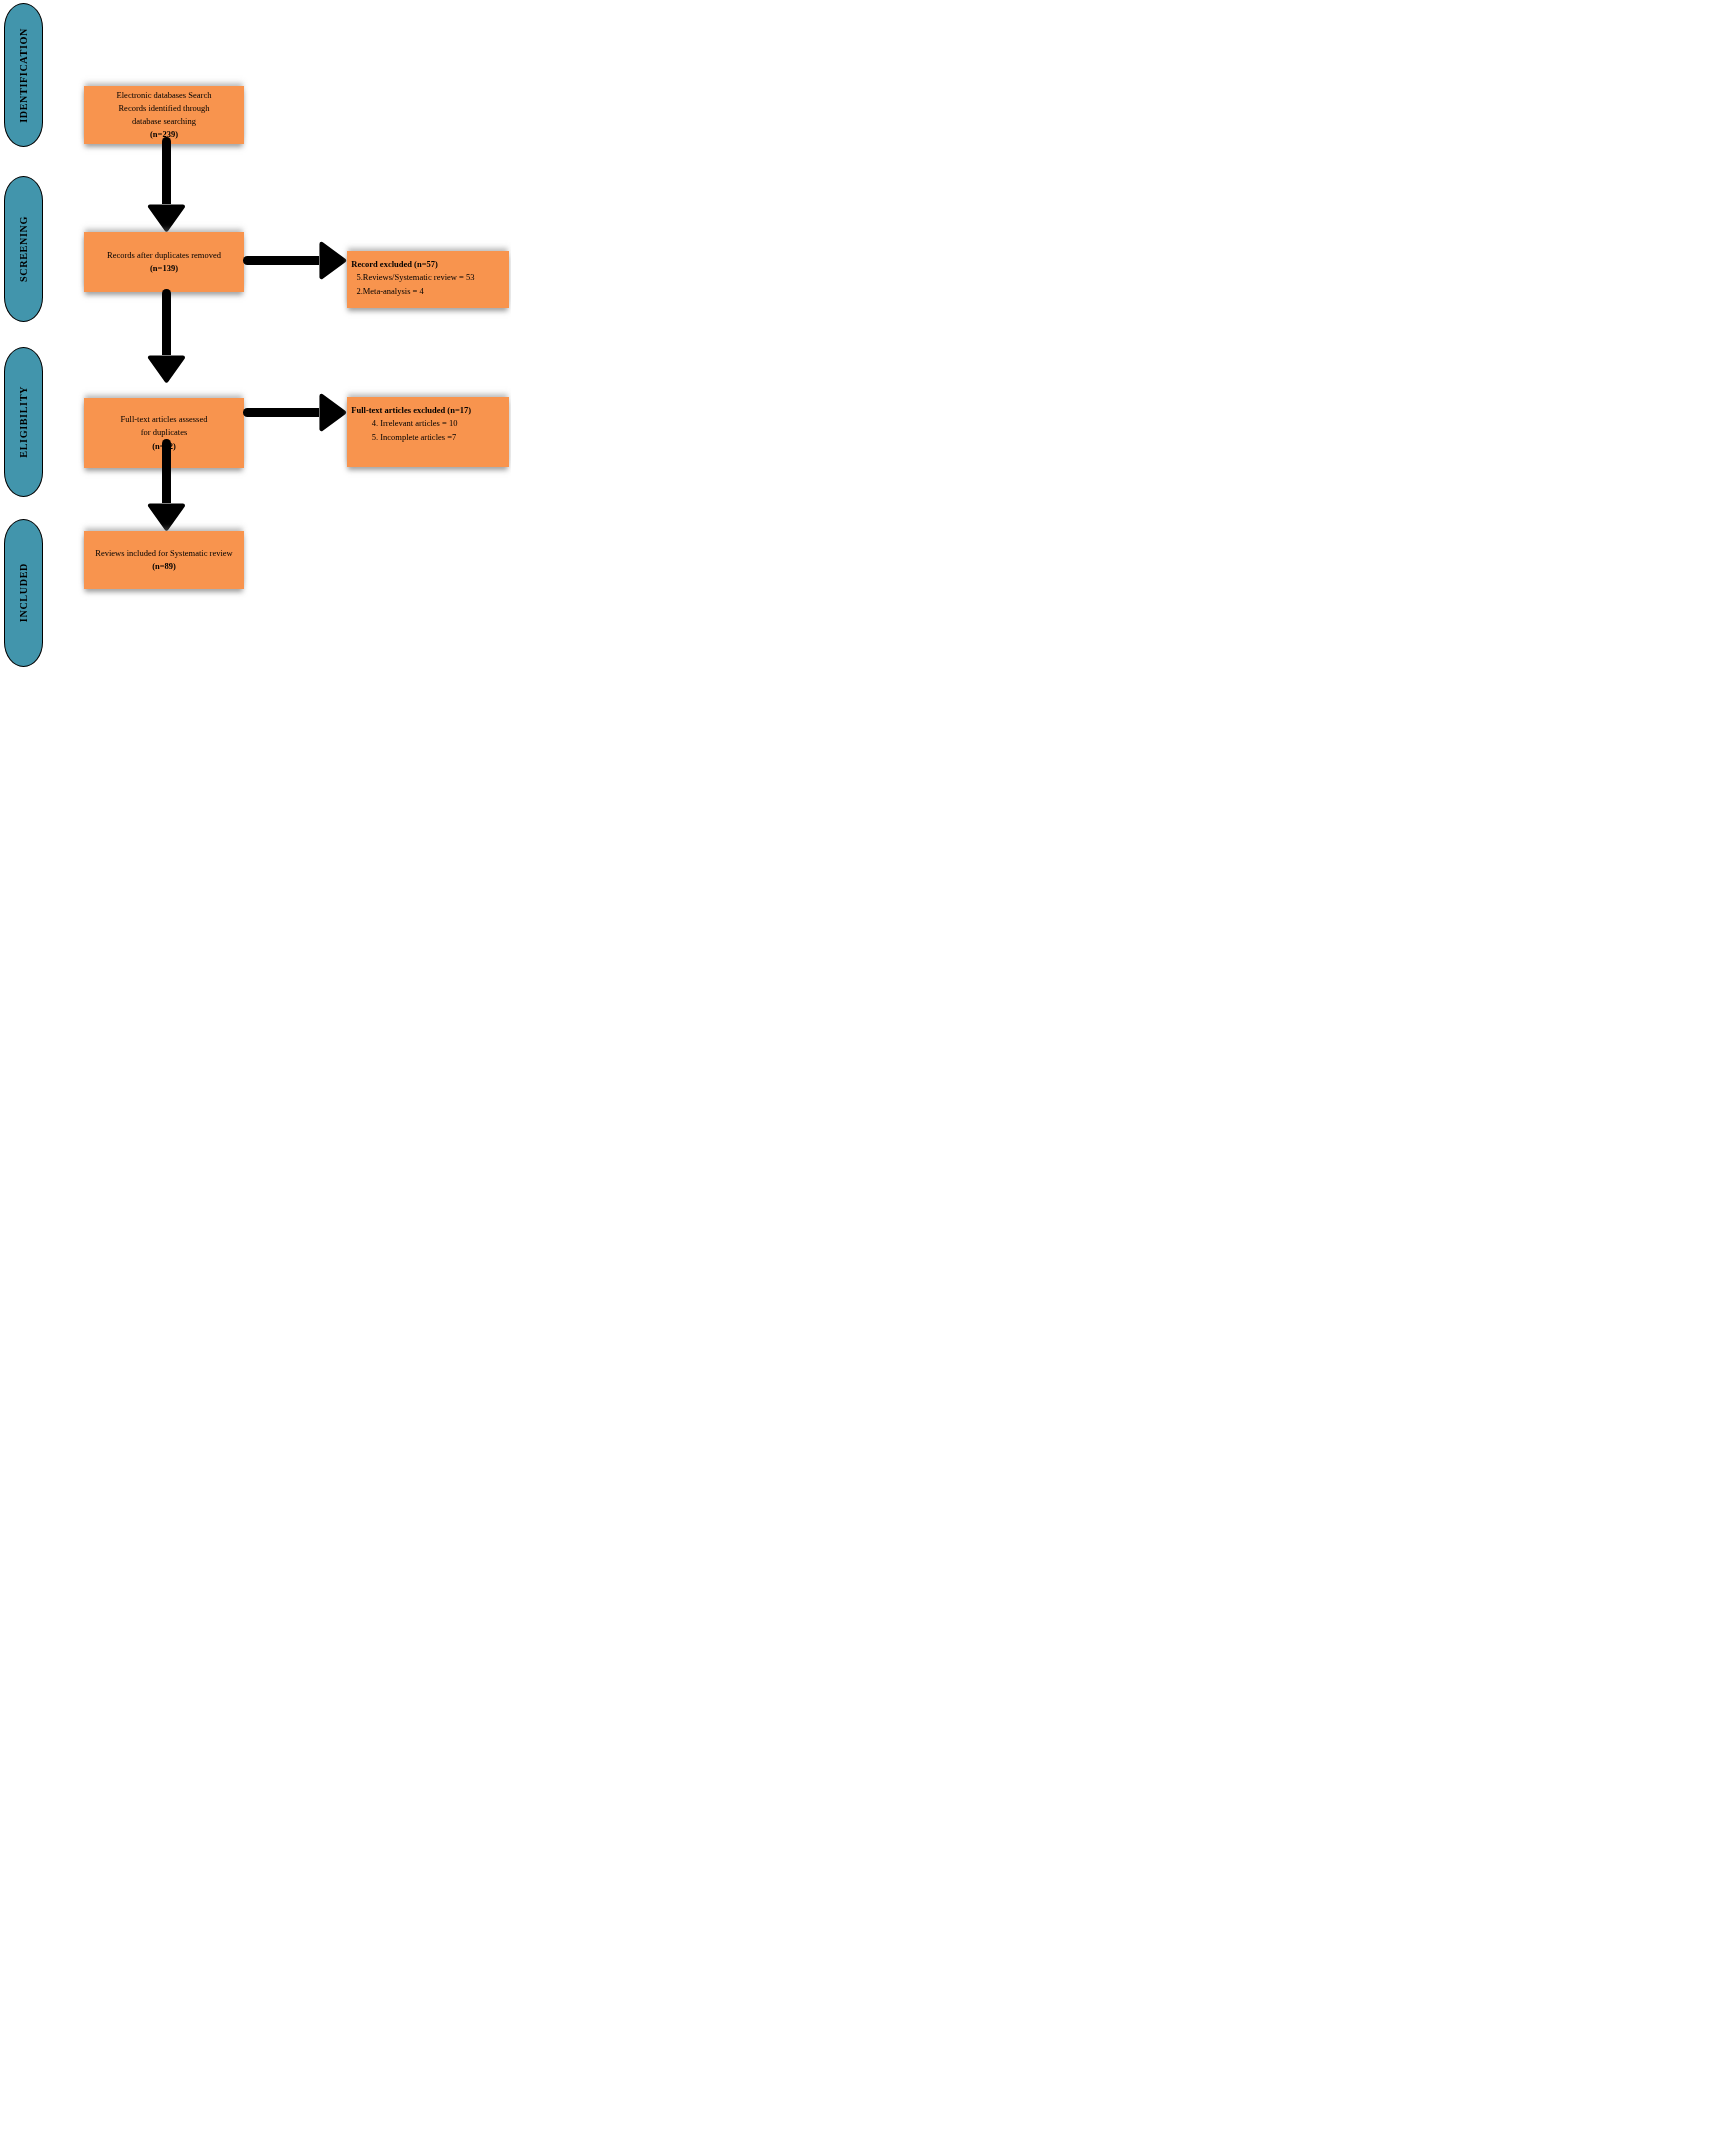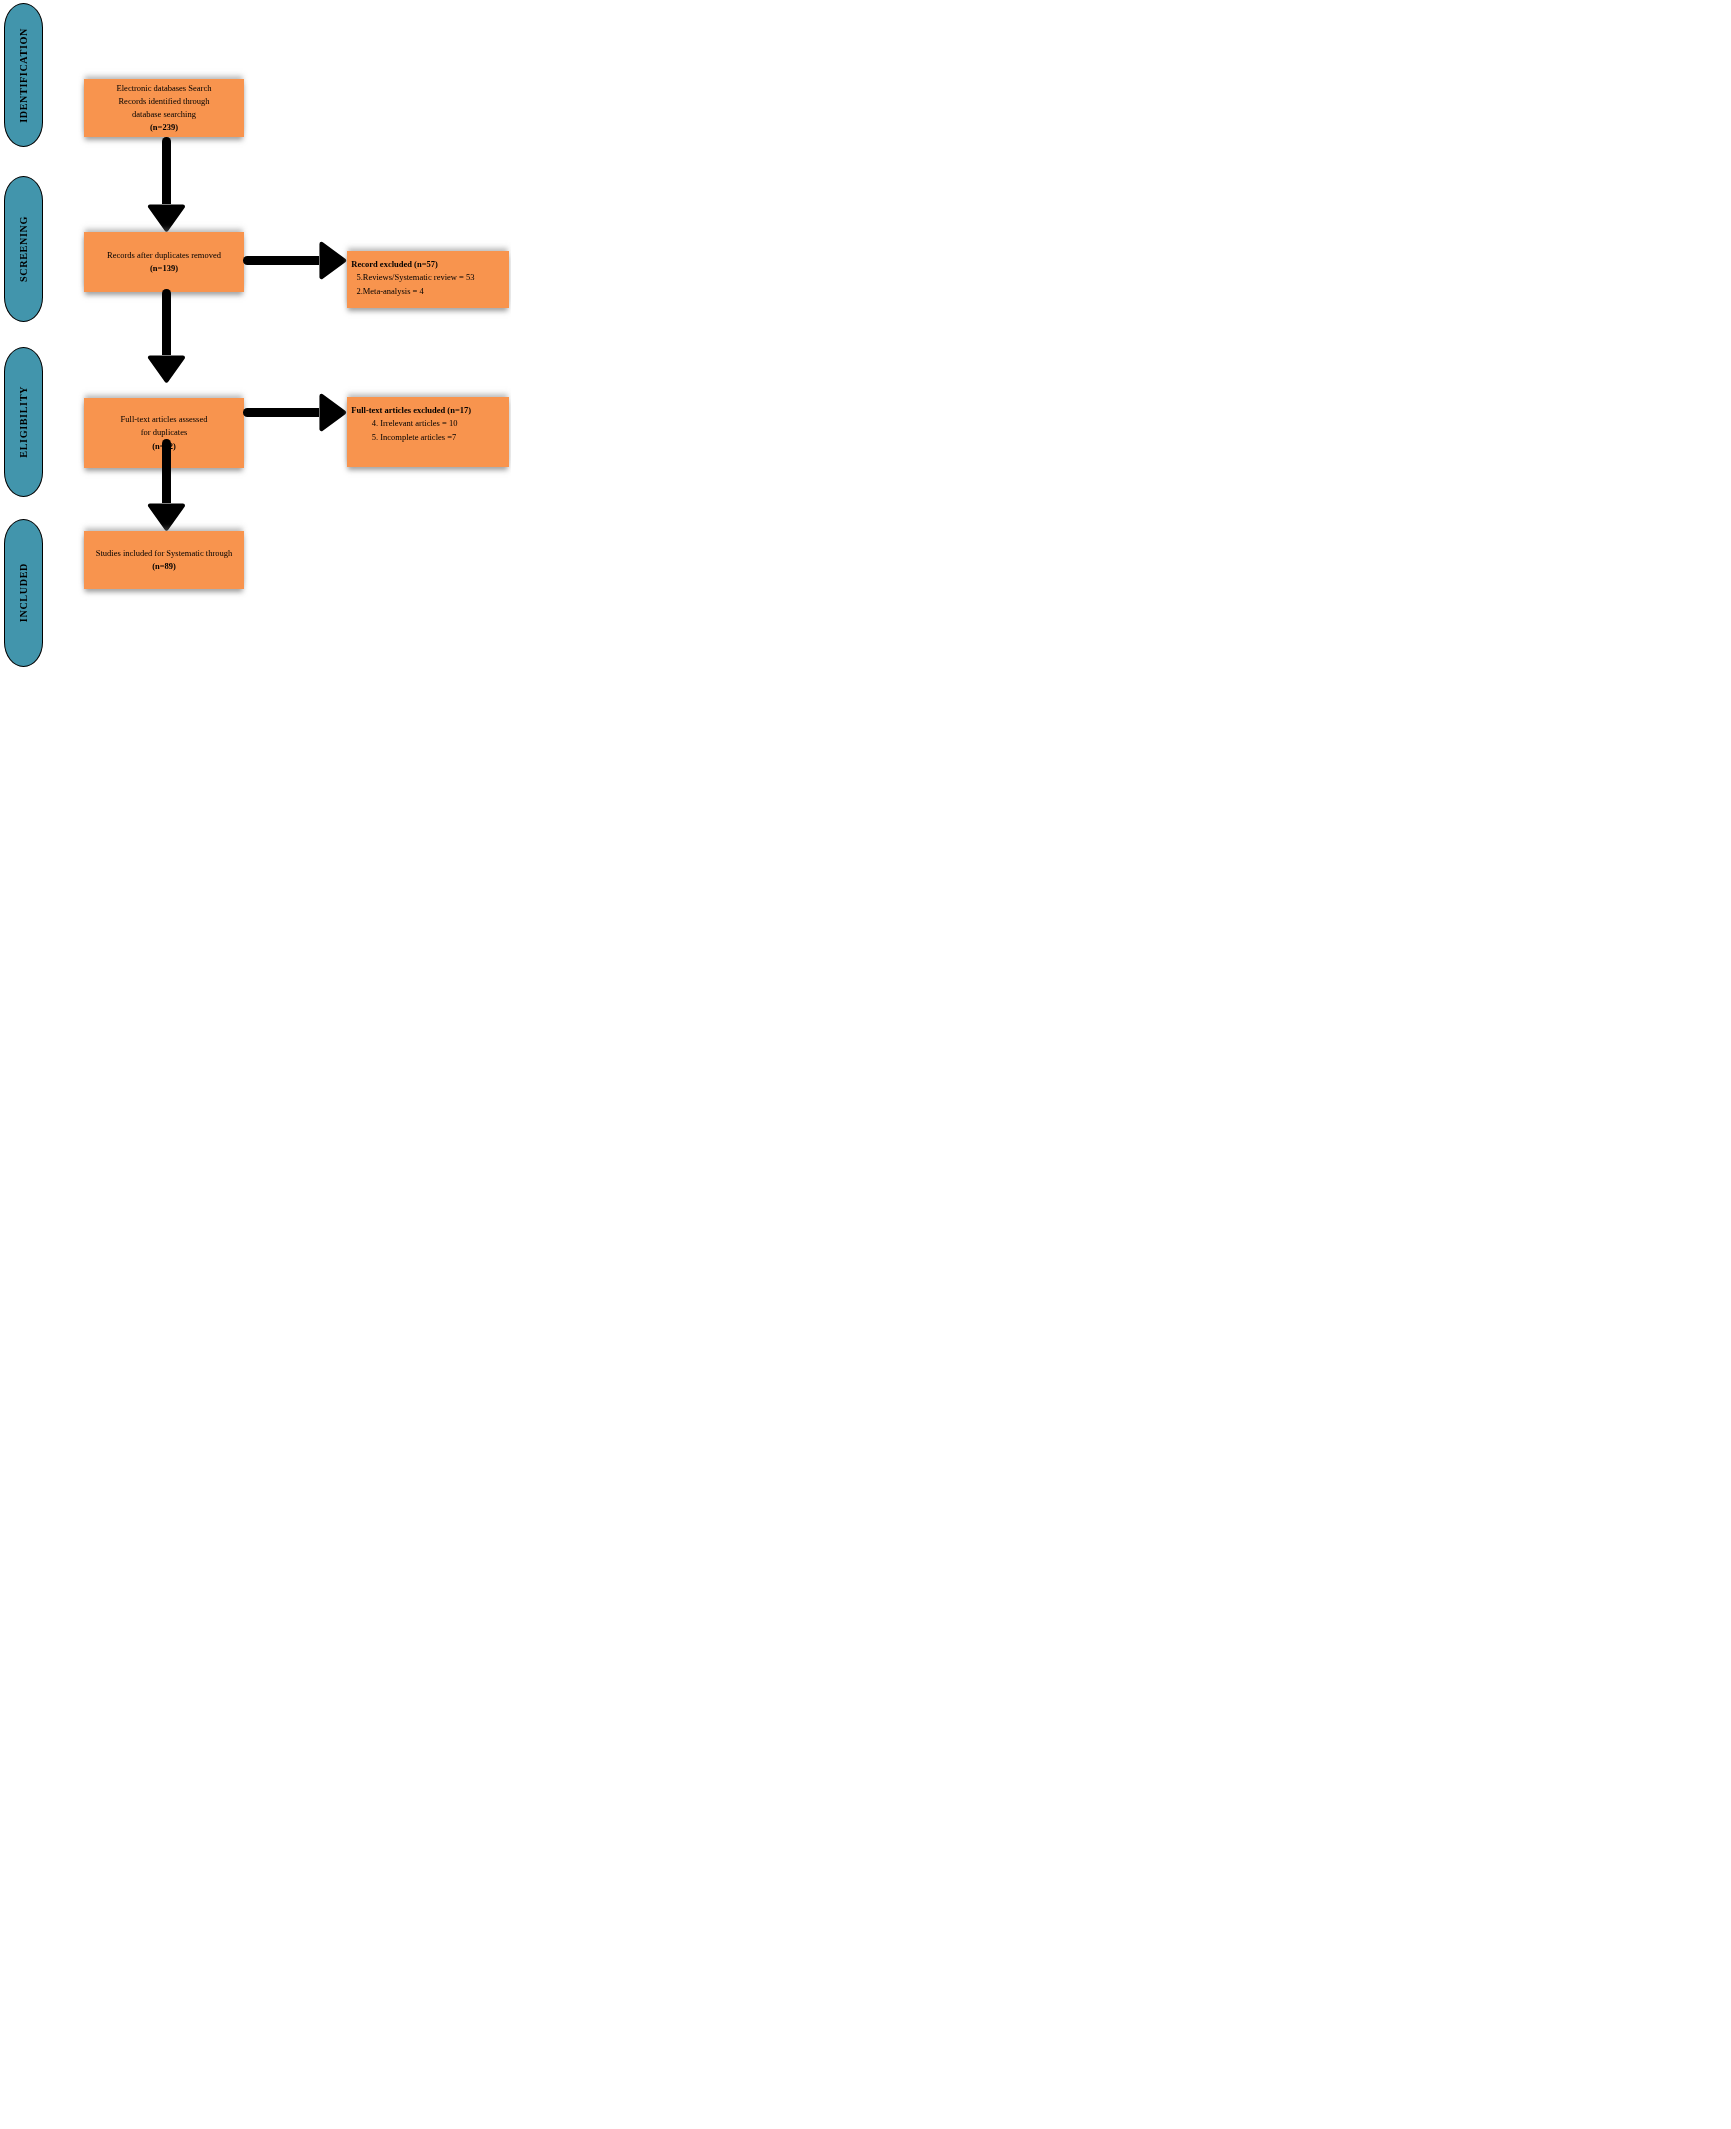--- a/index.html
+++ b/index.html
@@ -119,21 +119,21 @@
   <div class="stage" style="top:176px;height:144px">
     <span class="stage-label">SCREENING</span>
   </div>
   <div class="stage" style="top:347px;height:148px">
     <span class="stage-label">ELIGIBILITY</span>
   </div>
   <div class="stage" style="top:519px;height:146px">
     <span class="stage-label">INCLUDED</span>
   </div>
 
-  <div class="fbox" style="top:79px;height:58px">
+  <div class="fbox" style="top:86px;height:58px">
     <div class="bline">Electronic databases Search</div>
     <div class="bline">Records identified through</div>
     <div class="bline">database searching</div>
     <div class="bline count">(n=239)</div>
   </div>
 
   <div class="varrow" style="top:137px;height:95px">
     <div class="vstem"></div>
     <svg class="ahead" width="39" height="28.5" viewBox="0 0 91 67">
       <polygon points="7,6 84,6 45.5,60"></polygon>
@@ -185,18 +185,18 @@
   </div>
 
   <div class="varrow" style="top:439px;height:92px">
     <div class="vstem"></div>
     <svg class="ahead" width="39" height="28.5" viewBox="0 0 91 67">
       <polygon points="7,6 84,6 45.5,60"></polygon>
     </svg>
   </div>
 
   <div class="fbox" style="top:531px;height:58px">
-    <div class="bline">Studies included for Systematic through</div>
+    <div class="bline">Reviews included for Systematic review</div>
     <div class="bline count">(n=89)</div>
   </div>
 
 </div>
 
 
 </body></html>

